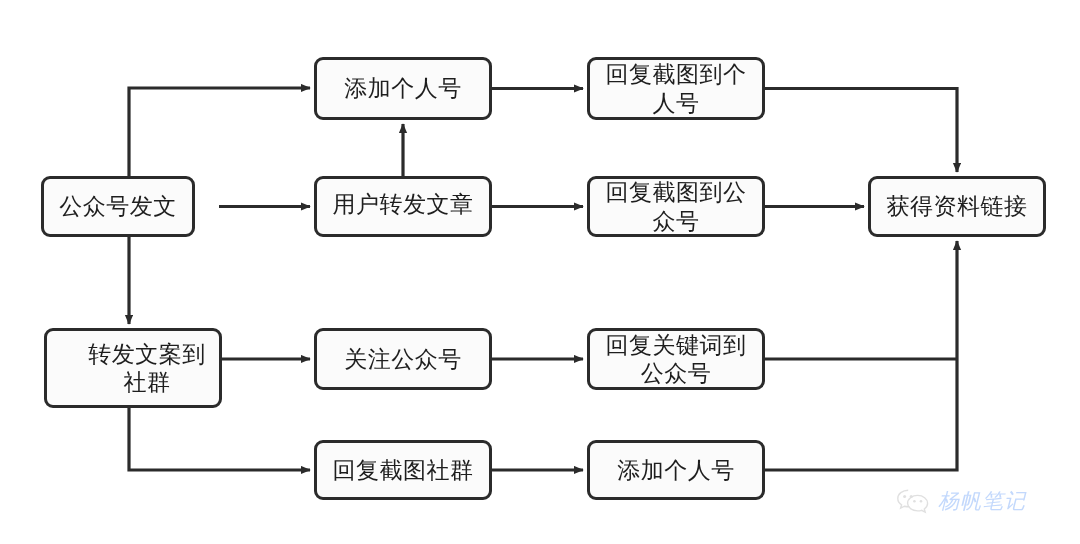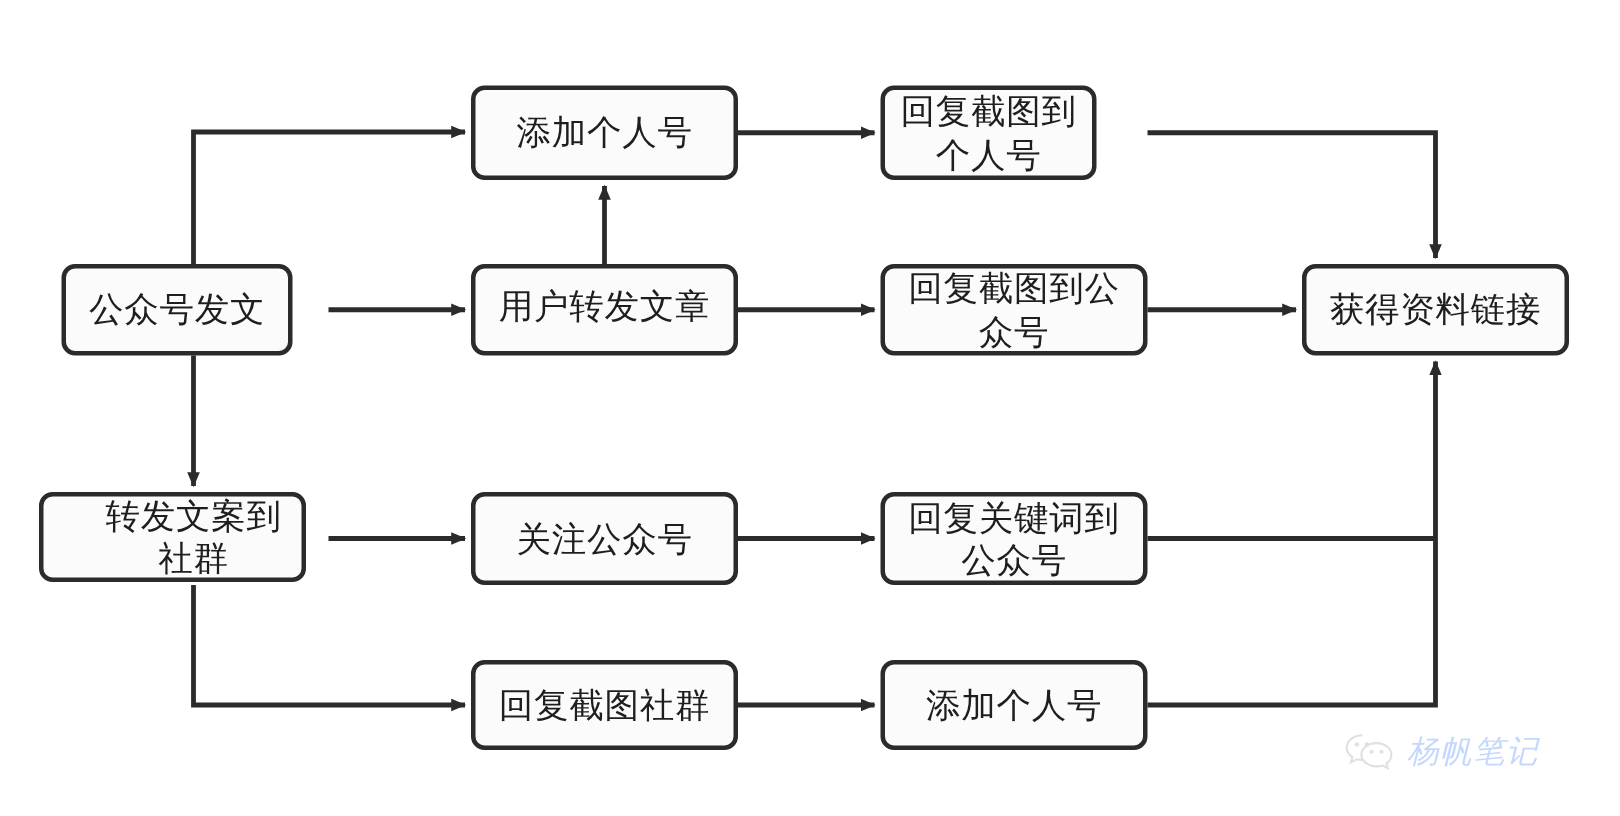--- a/index.html
+++ b/index.html
@@ -40,25 +40,25 @@
     letter-spacing: 0.5px;
     z-index: 2;
   }
   .node .label {
     display: block;
     padding: 0 8px;
   }
   
   .n1 { left: 41px;  top: 176px; width: 154px; height: 61px; }
   .n2 { left: 314px; top: 57px;  width: 178px; height: 63px; }
-  .n3 { left: 587px; top: 57px;  width: 144px; height: 63px; align-items: center; }
+  .n3 { left: 587px; top: 57px;  width: 178px; height: 63px; align-items: center; }
   .n4 { left: 314px; top: 176px; width: 178px; height: 61px; font-family: Liberation Mono, monospace; }
   .n5 { left: 587px; top: 176px; width: 178px; height: 61px; }
   .n6 { left: 868px; top: 176px; width: 178px; height: 61px; }
-  .n7 { left: 26px;  top: 328px; width: 178px; height: 60px; padding-left: 28px; }
+  .n7 { left: 44px;  top: 328px; width: 178px; height: 80px; padding-left: 28px; }
   .n8 { left: 314px; top: 328px; width: 178px; height: 62px; }
   .n9 { left: 587px; top: 328px; width: 178px; height: 62px; }
   .n10{ left: 314px; top: 440px; width: 178px; height: 60px; }
   .n11{ left: 587px; top: 440px; width: 178px; height: 60px; }
 
   .watermark {
     position: absolute;
     left: 895px;
     top: 487px;
     display: flex;

